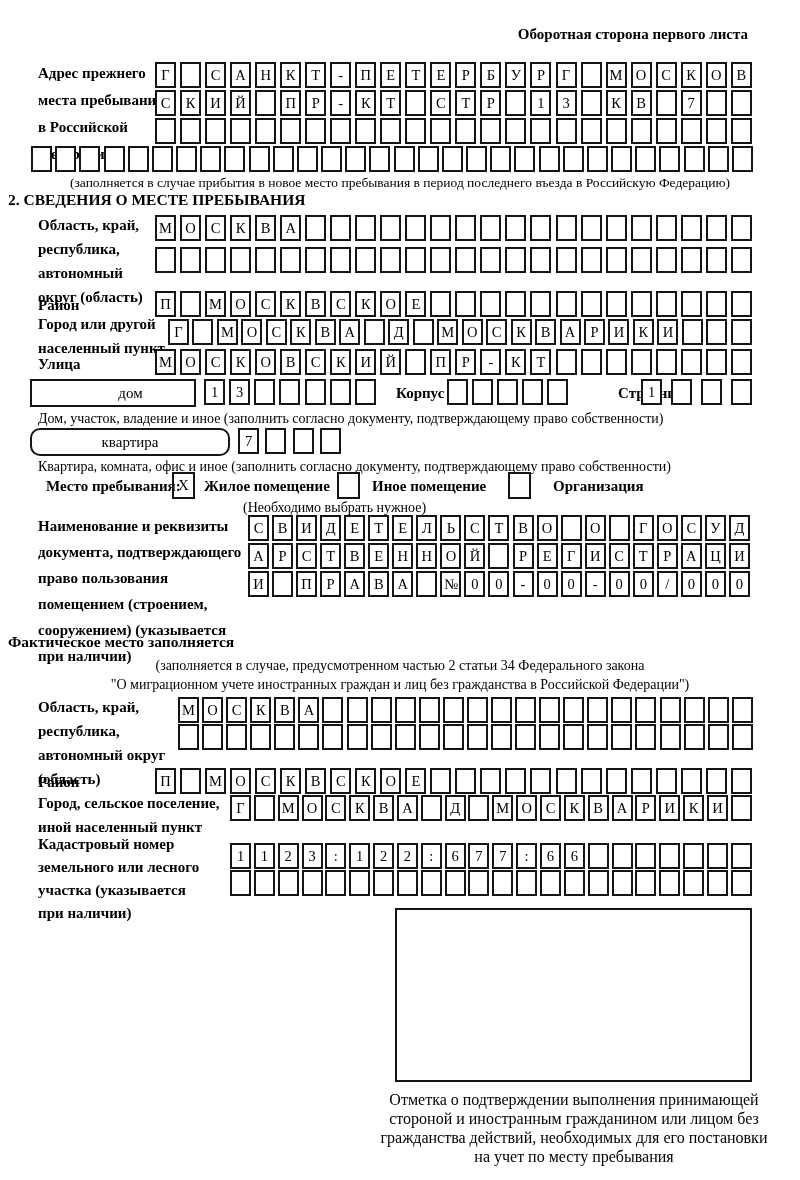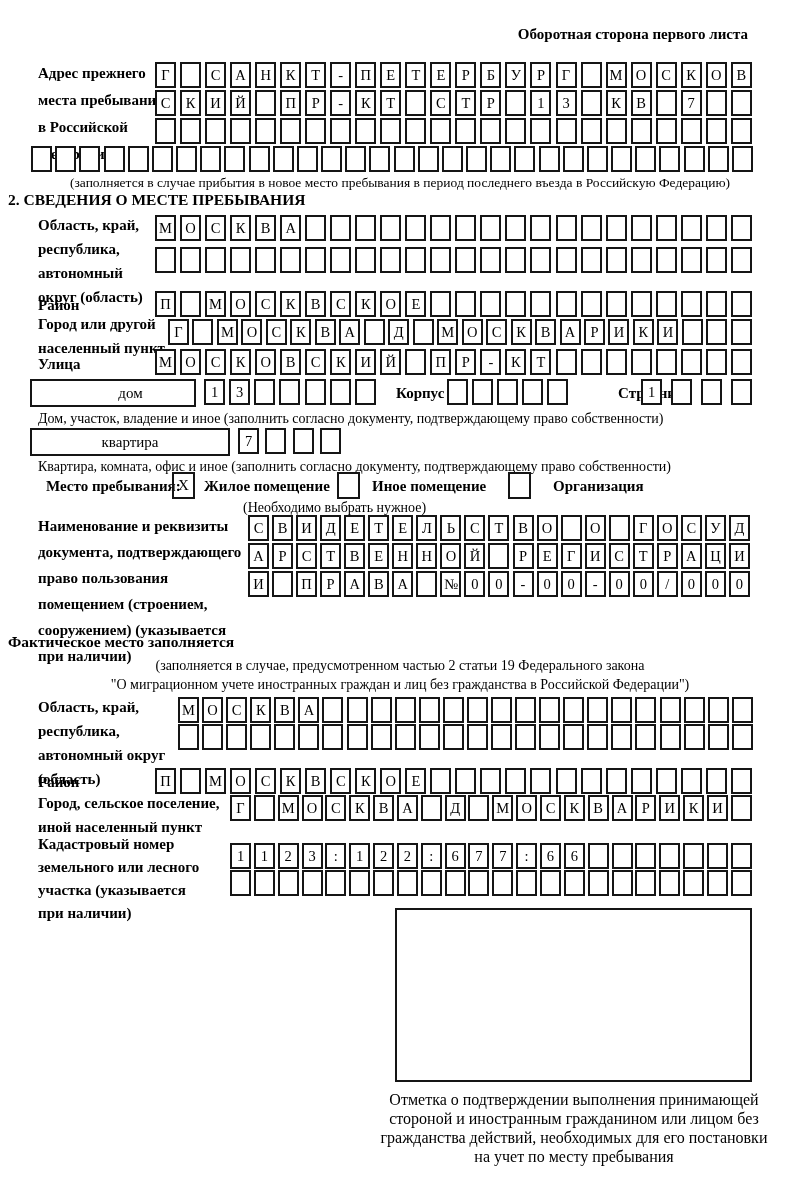--- a/index.html
+++ b/index.html
@@ -298,21 +298,21 @@
     </div>
   <div class="lbl" style="left:570px;top:381px;margin-left:48px;">Строение</div>
   <div class="grid" style="left:641px;top:379px;width:111px;">
       <span class="cell">1</span>
       <span class="cell"></span>
       <span class="cell"></span>
       <span class="cell"></span>
     </div>
   <div class="cap" style="left:38px;top:410px;width:700px;font-size:14px;">Дом, участок, владение и иное (заполнить согласно документу, подтверждающему право собственности)</div>
 
-  <div class="bigbox" style="left:30px;top:428px;width:200px;">квартира</div>
+  <div class="bigbox" style="left:30px;top:428px;width:200px;border-radius:10px;">квартира</div>
   <div class="grid" style="left:238px;top:428px;width:103px;">
       <span class="cell">7</span>
       <span class="cell"></span>
       <span class="cell"></span>
       <span class="cell"></span>
     </div>
   <div class="cap" style="left:38px;top:458px;width:700px;font-size:14px;">Квартира, комната, офис и иное (заполнить согласно документу, подтверждающему право собственности)</div>
 
   <div class="lbl" style="left:38px;top:474px;margin-left:8px;">Место пребывания:</div>
   <span class="chk" style="left:172px;top:472px;">X</span>
@@ -388,21 +388,21 @@
       <span class="cell">-</span>
       <span class="cell">0</span>
       <span class="cell">0</span>
       <span class="cell">/</span>
       <span class="cell">0</span>
       <span class="cell">0</span>
       <span class="cell">0</span>
     </div>
 
   <div class="title" style="top:633px;">Фактическое место заполняется</div>
-  <div class="cap" style="left:0;top:657px;width:100%;text-align:center;font-size:14px;">(заполняется в случае, предусмотренном частью 2 статьи 19 Федерального закона</div>
+  <div class="cap" style="left:0;top:657px;width:100%;text-align:center;font-size:14px;">(заполняется в случае, предусмотренном частью 2 статьи 34 Федерального закона</div>
   <div class="cap" style="left:0;top:676px;width:100%;text-align:center;font-size:14px;">"О миграционном учете иностранных граждан и лиц без гражданства в Российской Федерации")</div>
 
   <div class="lbl" style="left:38px;top:695px;width:145px;">Область, край, республика, автономный округ (область)</div>
   <div class="grid" style="left:178px;top:697px;width:575px;">
       <span class="cell">М</span>
       <span class="cell">О</span>
       <span class="cell">С</span>
       <span class="cell">К</span>
       <span class="cell">В</span>
       <span class="cell">А</span>

